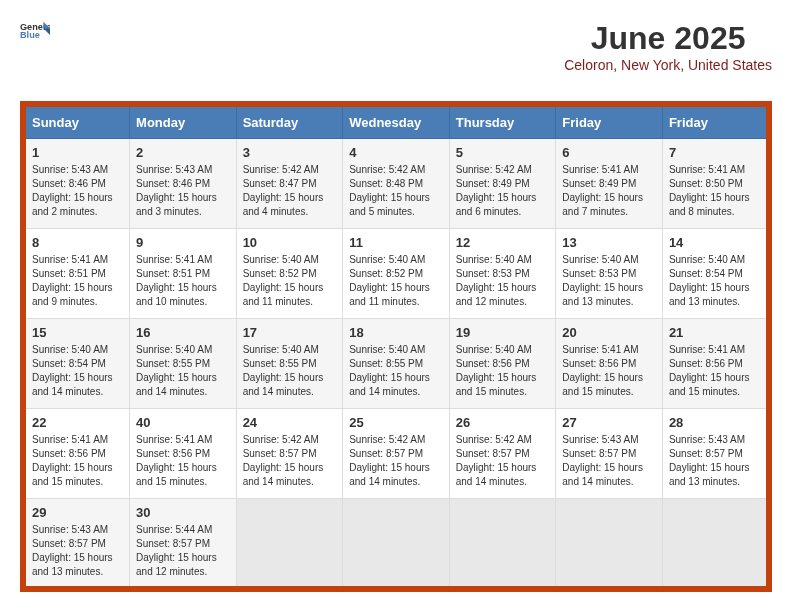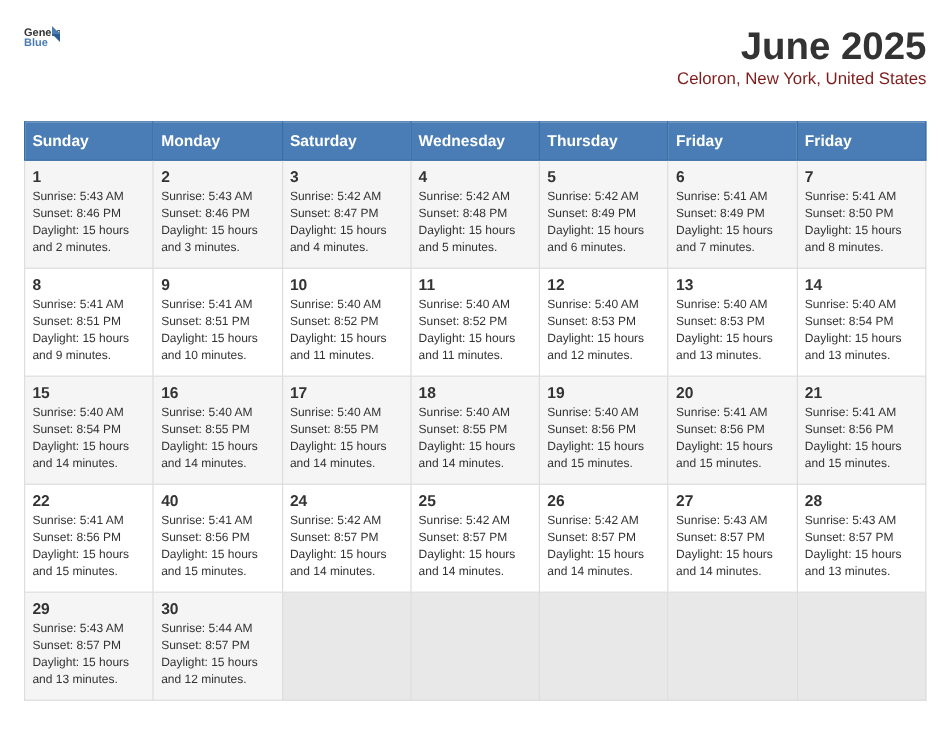--- a/index.html
+++ b/index.html
@@ -25,29 +25,30 @@
       width: 30px;
       height: 20px;
     }
     .title-area {
       text-align: right;
     }
     .month-title {
       font-size: 32px;
       font-weight: bold;
       color: #333;
+      text-align: center;
     }
     .location-title {
       font-size: 14px;
       color: #7f1d1d;
     }
     table {
       width: 100%;
       border-collapse: collapse;
-      border: 1px solid #c2410c;
+      border: 6px solid #c2410c;
       margin-top: 28px;
     }
     thead tr {
       background-color: #4a7db5;
       color: white;
     }
     thead th {
       padding: 8px 6px;
       text-align: left;
       font-size: 13px;

